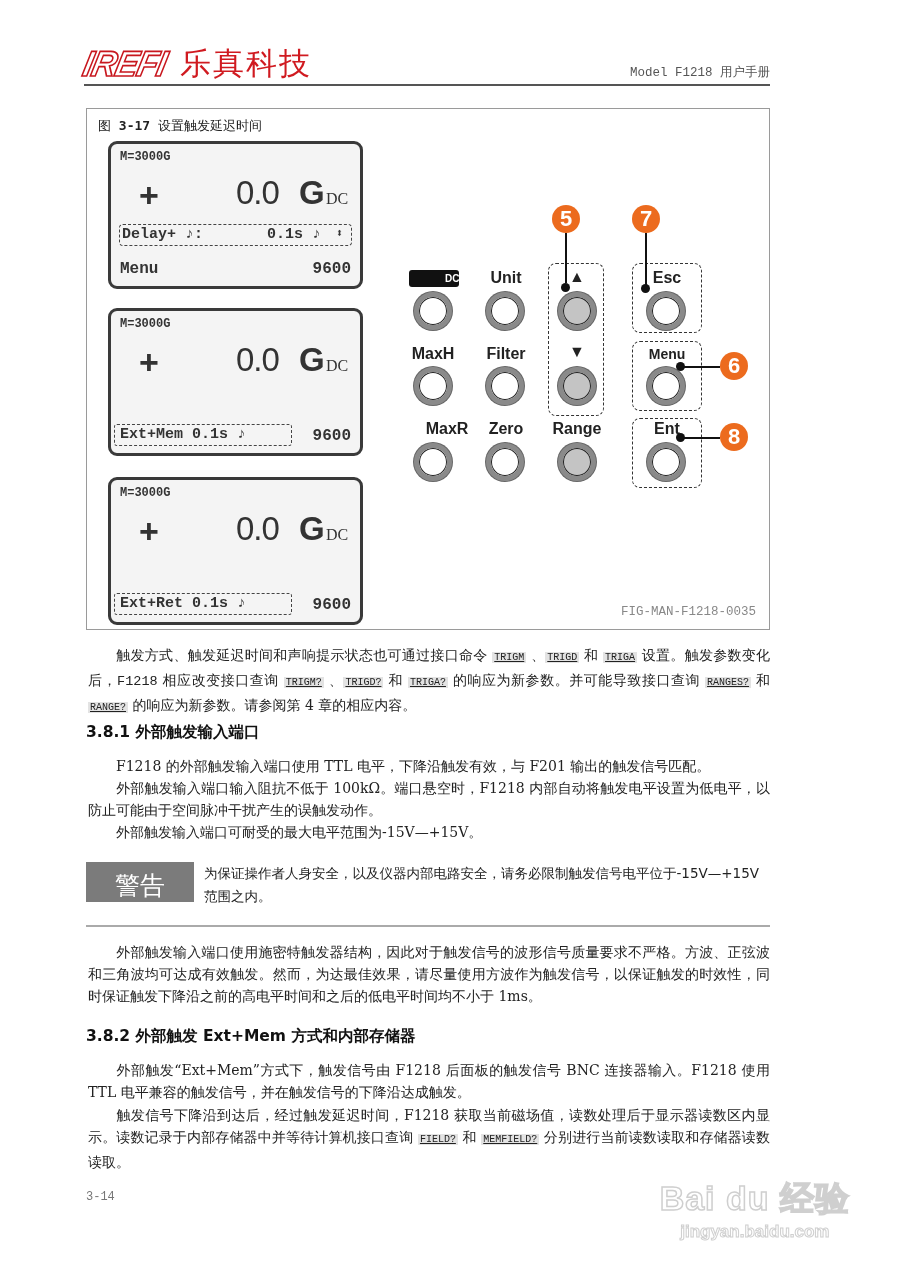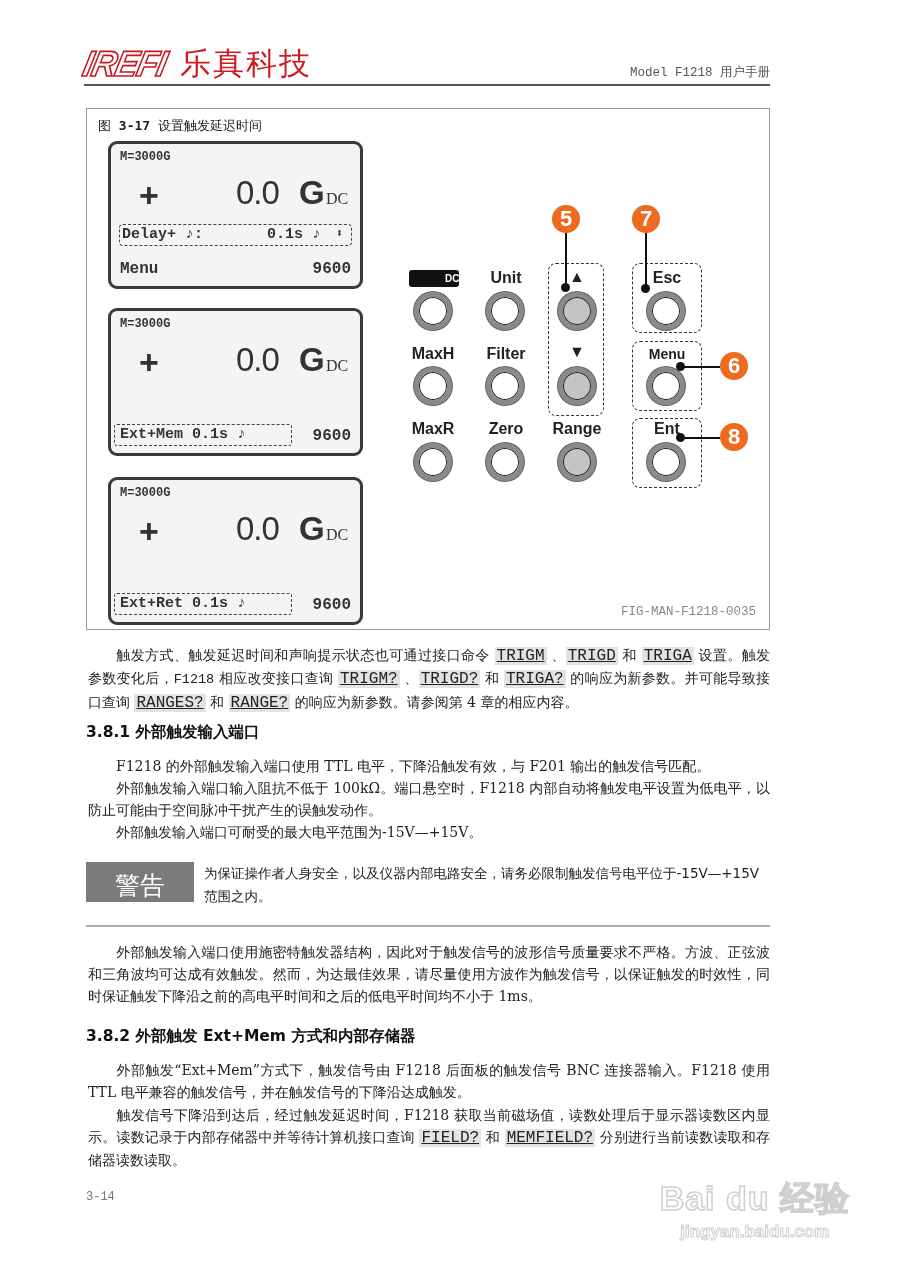--- a/index.html
+++ b/index.html
@@ -95,21 +95,21 @@
   .dot { position: absolute; width: 9px; height: 9px; border-radius: 50%; background: #111; }
 
   
   .para {
     position: absolute; left: 88px; width: 682px; font-size: 14px; line-height: 22px;
     color: #222; font-family: "DejaVu Serif", serif; text-align: justify;
   }
   .para .indent { display: inline-block; width: 28px; }
   .mono { font-family: "Liberation Mono", monospace; font-size: 13.5px; }
   .cmd {
-    font-family: "Liberation Mono", monospace; font-size: 16px; background: #e3e3e3;
+    font-family: "Liberation Mono", monospace; font-size: 10px; background: #e3e3e3;
     text-decoration: underline; padding: 0 2px;
   }
   .section-h {
     position: absolute; left: 86px; font-family: "DejaVu Sans", sans-serif; font-weight: bold;
     font-size: 15.5px; color: #111;
   }
   .warn-badge {
     left: 86px; top: 862px; width: 108px; height: 40px; background: #7b7b7b;
     color: #fff; font-size: 25px; text-align: center; line-height: 48px;
     font-family: "DejaVu Serif", serif;
@@ -199,21 +199,21 @@
 
   <span class="key-label" style="left:393px; top:345px;">MaxH</span>
   <div class="key" style="left:414px; top:367px;"></div>
   <span class="key-label" style="left:466px; top:345px;">Filter</span>
   <div class="key" style="left:486px; top:367px;"></div>
   <span class="key-label" style="left:537px; top:343px;">▼</span>
   <div class="key grey" style="left:558px; top:367px;"></div>
   <span class="key-label" style="left:627px; top:346px; font-size:14px;">Menu</span>
   <div class="key" style="left:647px; top:367px;"></div>
 
-  <span class="key-label" style="left:393px; top:420px;">MaxR</span>
+  <span class="key-label" style="left:407px; top:420px;">MaxR</span>
   <div class="key" style="left:414px; top:443px;"></div>
   <span class="key-label" style="left:466px; top:420px;">Zero</span>
   <div class="key" style="left:486px; top:443px;"></div>
   <span class="key-label" style="left:537px; top:420px;">Range</span>
   <div class="key grey" style="left:558px; top:443px;"></div>
   <span class="key-label" style="left:627px; top:420px;">Ent</span>
   <div class="key" style="left:647px; top:443px;"></div>
 
   <div class="callout" style="left:552px; top:205px;">5</div>
   <div class="vline" style="left:565px; top:233px; height:50px;"></div>

